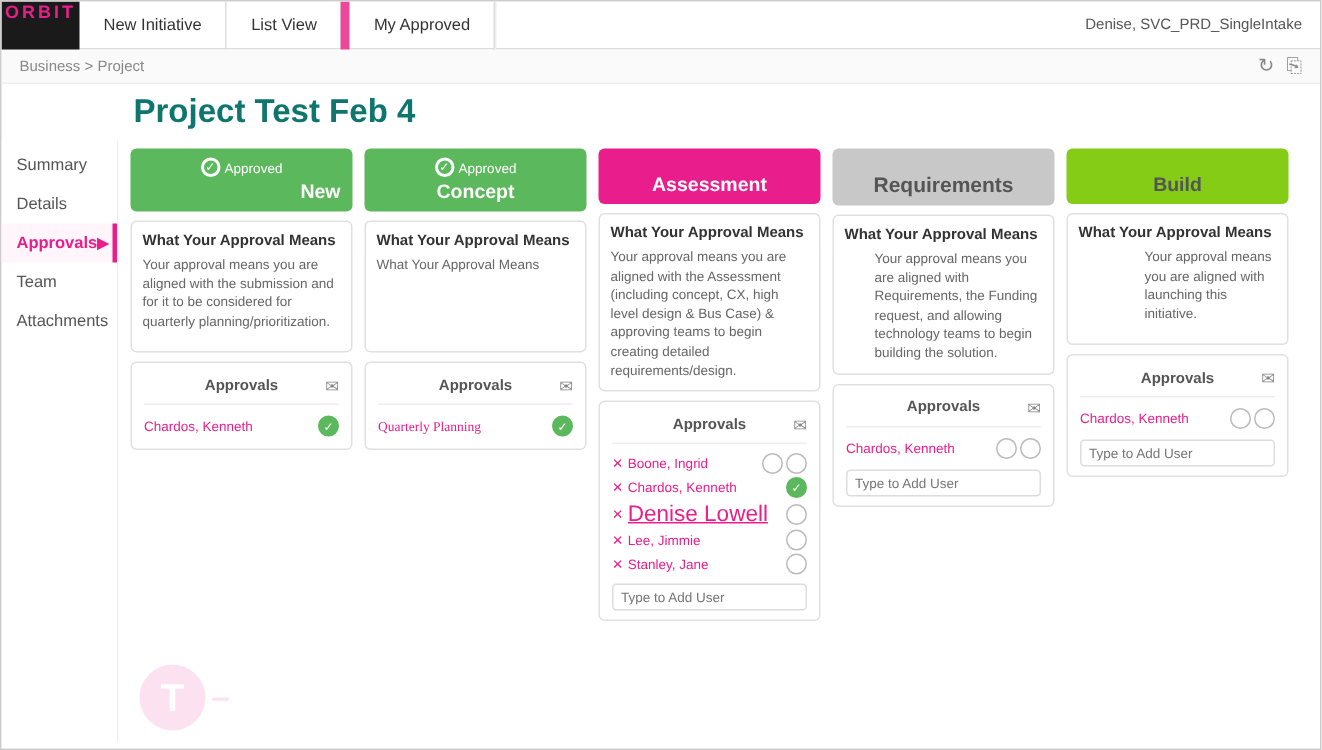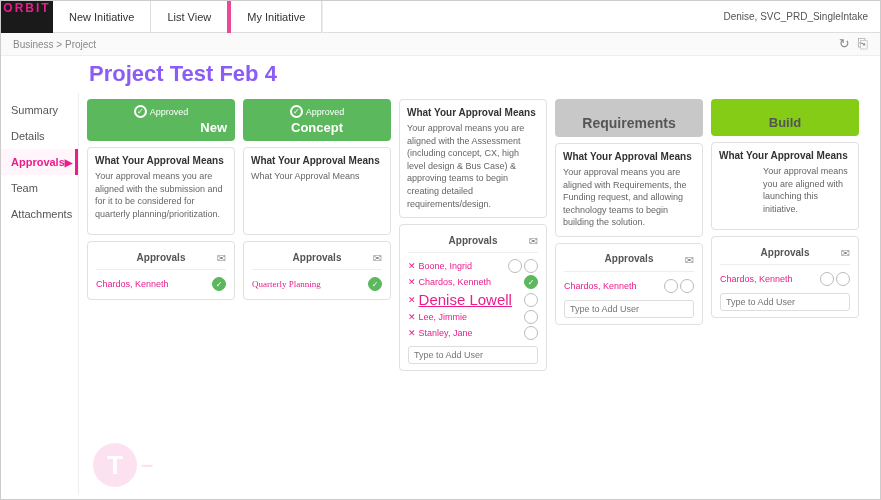--- a/index.html
+++ b/index.html
@@ -7,36 +7,36 @@
   </style>
 </head>
 <body>
 
 <div style="display:flex; align-items:center; background:#fff; border-bottom:1px solid #ddd; height:32px;">
   <div style="background:#1a1a1a; width:52px; height:32px; display:flex; justify-content:center;">
     <span style="color:#e91e8c; font-weight:900; font-size:12px; letter-spacing:2px;">ORBIT</span>
   </div>
   <div style="display:flex; height:32px; border-right:1px solid #eee;">
     <div style="padding:0 16px; display:flex; align-items:center; font-size:11px; color:#333; border-right:1px solid #ddd; cursor:pointer;">New Initiative</div>
-    <div style="padding:0 16px; display:flex; align-items:center; font-size:11px; color:#333; border-right:4px solid #ec4899; cursor:pointer;">List View</div>
-    <div style="padding:0 16px; display:flex; align-items:center; font-size:11px; color:#333; border-right:1px solid #ddd; cursor:pointer;">My Initiative</div>
+    <div style="padding:0 16px; display:flex; align-items:center; font-size:11px; color:#333; border-right:6px solid #ec4899; cursor:pointer;">List View</div>
+    <div style="padding:0 16px; display:flex; align-items:center; font-size:11px; color:#333; border-right:1px solid #ddd; cursor:pointer;">My Approved</div>
   </div>
   <div style="flex:1;"></div>
   <div style="font-size:10px; color:#555; padding:0 12px; white-space:nowrap;">Denise, SVC_PRD_SingleIntake</div>
 </div>
 
 <div style="padding:3px 12px; font-size:10px; color:#888; background:#fafafa; border-bottom:1px solid #eee; display:flex; align-items:center; justify-content:space-between;">
   <span>Business &gt; Project</span>
   <div style="display:flex; gap:8px;">
     <span style="font-size:13px; color:#888; cursor:pointer;">↻</span>
     <span style="font-size:13px; color:#888; cursor:pointer;">⎘</span>
   </div>
 </div>
 
-<div style="font-size:22px; font-weight:bold; color:#8b5cf6; padding:5px 12px 6px 88px;">Project Test Feb 4</div>
+<div style="font-size:22px; font-weight:bold; color:#0f766e; padding:5px 12px 6px 88px;">Project Test Feb 4</div>
 
 <div style="display:flex; height:calc(500px - 32px - 22px - 44px);">
 
   <div style="width:78px; border-right:1px solid #eee; background:#fff; padding-top:4px; flex-shrink:0;">
     <div style="padding:7px 10px; font-size:11px; color:#555; cursor:pointer;">Summary</div>
     <div style="padding:7px 10px; font-size:11px; color:#555; cursor:pointer;">Details</div>
     <div style="padding:7px 10px; font-size:11px; color:#e91e8c; cursor:pointer; border-right:3px solid #e91e8c; background:#fff5fa; font-weight:bold; display:flex; align-items:center; justify-content:space-between;">
       <span>Approvals</span>
       <span style="font-size:10px; color:#e91e8c;">▶</span>
     </div>
@@ -95,20 +95,23 @@
           <div style="display:flex;align-items:center;justify-content:space-between;padding:2px 0;">
             <span style="font-size:9px;color:#e91e8c;flex:1;font-family:Liberation Serif, serif;">Quarterly Planning</span>
             <div style="display:flex;gap:2px;">
               <div style="width:14px;height:14px;border-radius:50%;background:#5cb85c;border:1px solid #5cb85c;display:flex;align-items:center;justify-content:center;font-size:8px;color:#fff;">✓</div>
             </div>
           </div>
         </div>
       </div>
 
       <div style="width:148px; flex-shrink:0; display:flex; flex-direction:column; gap:6px;">
+        <div style="border-radius:4px; padding:6px 8px; background:#e91e8c; color:#fff; text-align:center;">
+          <div style="font-size:13px; font-weight:bold; margin-top:10px;">Assessment</div>
+        </div>
         <div style="background:#fff;border:1px solid #e0e0e0;border-radius:4px;padding:7px;min-height:88px;">
           <div style="font-size:10px;font-weight:bold;color:#333;margin-bottom:4px;">What Your Approval Means</div>
           <div style="font-size:9px;color:#666;line-height:1.4;">Your approval means you are aligned with the Assessment (including concept, CX, high level design &amp; Bus Case) &amp; approving teams to begin creating detailed requirements/design.</div>
         </div>
         <div style="background:#fff;border:1px solid #e0e0e0;border-radius:4px;padding:6px 8px;">
           <div style="display:flex;align-items:center;justify-content:space-between;margin-bottom:5px;border-bottom:1px solid #eee;padding-bottom:3px;">
             <div style="flex:1;"></div>
             <span style="font-size:10px;font-weight:bold;color:#555;text-align:center;flex:2;">Approvals</span>
             <div style="flex:1;text-align:right;"><span style="font-size:11px;color:#888;">✉</span></div>
           </div>
@@ -152,21 +155,21 @@
           <input type="text" style="width: 100%; margin-top: 5px; border: 1px solid rgb(221, 221, 221); border-radius: 3px; padding: 3px 5px; font-size: 9px; color: rgb(153, 153, 153);" placeholder="Type to Add User">
         </div>
       </div>
 
       <div style="width:148px; flex-shrink:0; display:flex; flex-direction:column; gap:6px;">
         <div style="border-radius:4px; padding:6px 8px; background:#c8c8c8; color:#555; text-align:center;">
           <div style="font-size:14px; font-weight:bold; margin-top:10px;">Requirements</div>
         </div>
         <div style="background:#fff;border:1px solid #e0e0e0;border-radius:4px;padding:7px;min-height:88px;">
           <div style="font-size:10px;font-weight:bold;color:#333;margin-bottom:4px;">What Your Approval Means</div>
-          <div style="font-size:9px;color:#666;line-height:1.4;">Your approval means you are aligned with Requirements, the Funding request, and allowing technology teams to begin building the solution.</div>
+          <div style="font-size:9px;color:#666;line-height:1.4;margin-left:20px;">Your approval means you are aligned with Requirements, the Funding request, and allowing technology teams to begin building the solution.</div>
         </div>
         <div style="background:#fff;border:1px solid #e0e0e0;border-radius:4px;padding:6px 8px;">
           <div style="display:flex;align-items:center;justify-content:space-between;margin-bottom:5px;border-bottom:1px solid #eee;padding-bottom:3px;">
             <div style="flex:1;"></div>
             <span style="font-size:10px;font-weight:bold;color:#555;text-align:center;flex:2;">Approvals</span>
             <div style="flex:1;text-align:right;"><span style="font-size:11px;color:#888;">✉</span></div>
           </div>
           <div style="display:flex;align-items:center;justify-content:space-between;padding:2px 0;">
             <span style="font-size:9px;color:#e91e8c;flex:1;">Chardos, Kenneth</span>
             <div style="display:flex;gap:2px;">

